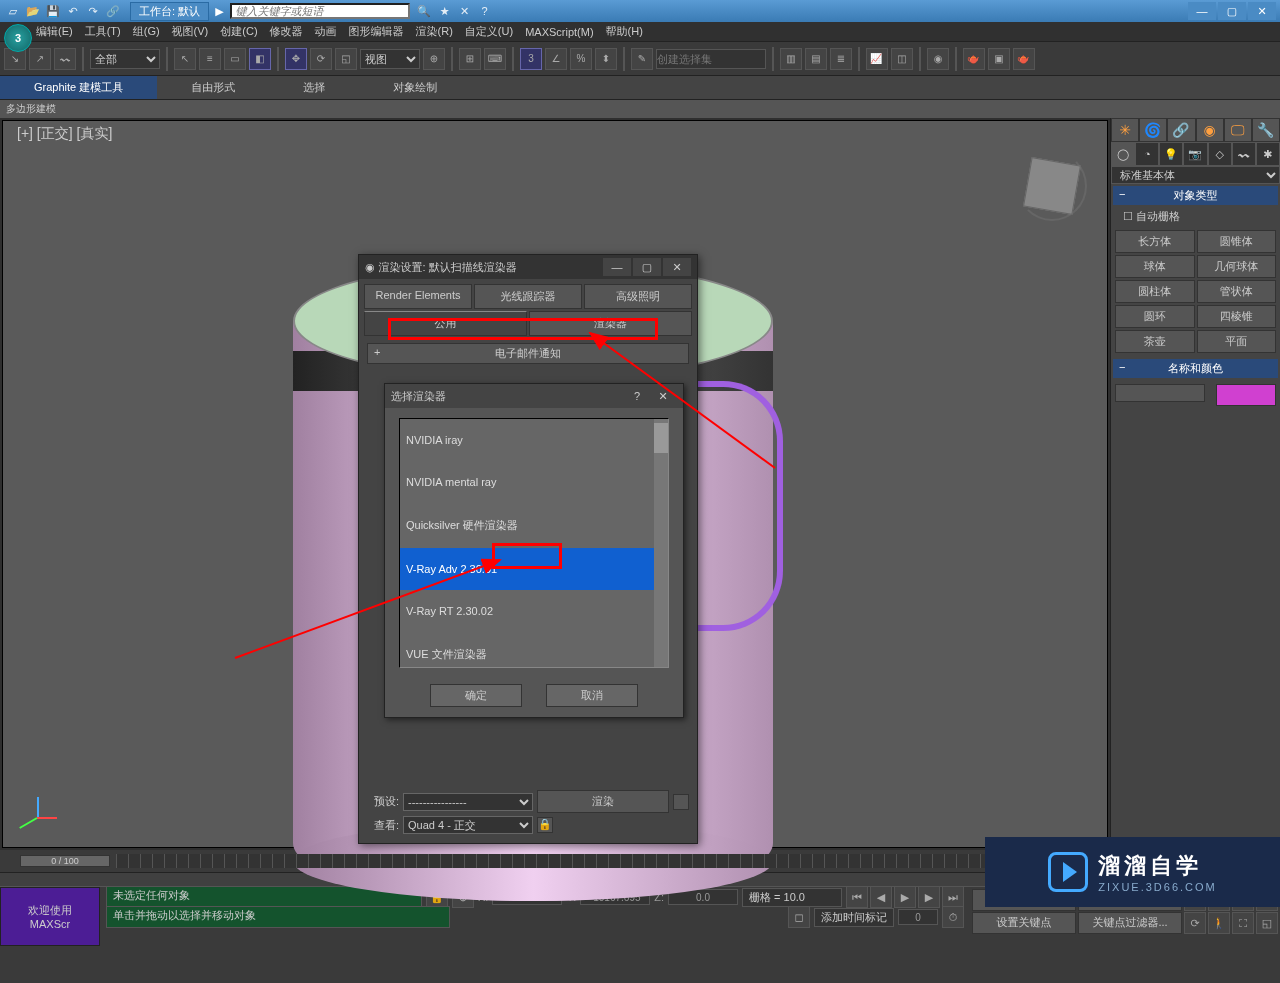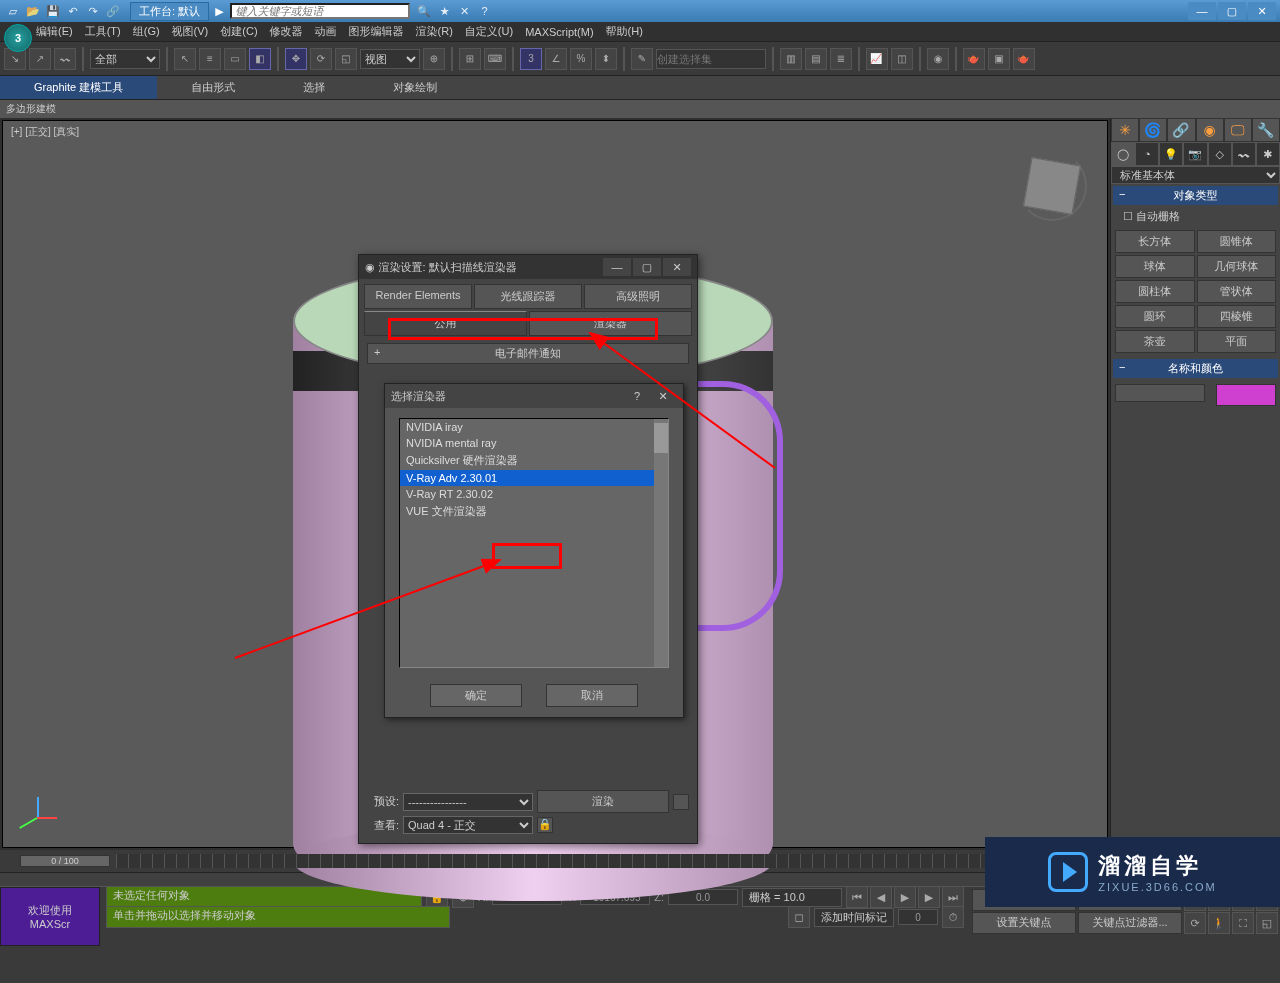--- a/index.html
+++ b/index.html
@@ -29,21 +29,21 @@
 
 
 .ribbon { height: 24px; background: #444; display: flex; align-items: center; border-bottom: 1px solid #222; }
 .ribbon .rtab { padding: 4px 34px; color: #ccc; }
 .ribbon .rtab.active { background: #2a4a7a; color: #fff; }
 .ribbon2 { height: 18px; background: #555; color: #ccc; padding-left: 6px; display: flex; align-items: center; font-size: 10px; }
 
 
 .workspace { position: relative; height: 732px; display: flex; background: #2f2f2f; }
 .viewport { flex: 1; background: #5a5a5a; position: relative; border: 1px solid #000; margin: 2px; }
-.vp-label { position: absolute; top: 4px; left: 8px; color: #ccc; font-size: 10px; }
+.vp-label { position: absolute; top: 4px; left: 14px; color: #ccc; font-size: 14px; }
 .axis { position: absolute; left: 16px; bottom: 10px; width: 40px; height: 40px; }
 .axis .az { position: absolute; left: 18px; top: 0; width: 2px; height: 20px; background: #4af; }
 .axis .ax { position: absolute; left: 18px; top: 20px; width: 20px; height: 2px; background: #f44; transform-origin: left; }
 .axis .ay { position: absolute; left: 18px; top: 20px; width: 20px; height: 2px; background: #4f4; transform-origin: left; transform: rotate(150deg); }
 
 
 .model { position: absolute; left: 290px; top: 80px; width: 480px; height: 700px; }
 .cyl-top { position: absolute; left: 0; top: 60px; width: 480px; height: 120px; background: #b8d8b8; border-radius: 50%/50%; border: 2px solid #888; }
 .cyl-body { position: absolute; left: 0; top: 120px; width: 480px; height: 580px; background: linear-gradient(90deg, #a080a0, #f0d0f0 40%, #e8c8e8 60%, #b090b0); border-radius: 0 0 50% 50% / 0 0 10% 10%; }
 .cyl-band { position: absolute; left: 0; width: 480px; height: 40px; background: linear-gradient(90deg, #222, #666, #333); }
@@ -87,21 +87,21 @@
 .dlg-bottom .row label { width: 32px; text-align: right; color: #ccc; }
 .dlg-bottom select { flex: 0 0 130px; background: #333; color: #ccc; border: 1px solid #666; height: 18px; }
 .dlg-bottom .lock { width: 16px; height: 16px; background: #555; border: 1px solid #333; }
 .dlg-bottom .render-btn { flex: 1; background: #555; border: 1px solid #333; color: #ccc; text-align: center; padding: 3px; }
 
 
 .choose-dlg { position: absolute; left: 384px; top: 265px; width: 300px; height: 335px; background: #555; border: 1px solid #222; box-shadow: 2px 2px 6px rgba(0,0,0,.5); }
 .choose-dlg .dlg-title { background: #444; }
 .choose-dlg .help { width: 20px; }
 .choose-list { position: absolute; left: 14px; top: 34px; right: 14px; height: 250px; background: #666; border: 1px inset #333; overflow: hidden; }
-.choose-list .item { padding: 2px 6px; color: #ddd; white-space: nowrap; }
+.choose-list .item { padding: 15px 6px; color: #ddd; white-space: nowrap; }
 .choose-list .item.sel { background: #1060d0; color: #fff; }
 .choose-list .scroll { position: absolute; right: 0; top: 0; bottom: 0; width: 14px; background: #777; }
 .choose-list .scroll .thumb { background: #999; height: 30px; margin-top: 4px; }
 .choose-btns { position: absolute; bottom: 10px; left: 0; right: 0; display: flex; justify-content: center; gap: 24px; }
 .choose-btns .btn { width: 92px; background: #666; border: 1px solid #333; color: #ccc; text-align: center; padding: 3px; }
 
 
 .hl { position: absolute; border: 3px solid #f00; pointer-events: none; }
 .arrow-svg { position: absolute; pointer-events: none; }
 
@@ -111,21 +111,21 @@
 .timeline .track { flex: 1; height: 14px; background: #333; margin: 0 6px; position: relative; }
 .timeline .track .ticks { position:absolute; inset:0; background: repeating-linear-gradient(90deg, #555 0 1px, transparent 1px 12px); }
 
 
 .statusbar { height: 60px; background: #3a3a3a; border-top: 1px solid #555; display: flex; }
 .sb-left { width: 100px; background: #4c1d95; border: 1px solid #222; display: flex; align-items: center; justify-content: center; }
 .sb-mid { flex: 1; display: flex; flex-direction: column; }
 .sb-row { display: flex; align-items: center; gap: 4px; padding: 0 6px; height: 20px; }
 .sb-row input { background: #333; color: #999; border: 1px solid #555; width: 70px; height: 16px; font-size: 10px; text-align: center; }
 .sb-row .lbl { color: #999; }
-.sb-row .msg { flex: 1; background: #4d7c0f; border: 1px solid #555; padding: 1px 6px; color: #ccc; height: 22px; }
+.sb-row .msg { flex: 1; background: #14532d; border: 1px solid #555; padding: 1px 6px; color: #ccc; height: 22px; }
 .sb-btn { width: 22px; height: 22px; background: #444; border: 1px solid #555; display:flex;align-items:center;justify-content:center;color:#aaa; }
 .sb-transport { display: flex; gap: 2px; }
 .sb-right { display: flex; flex-direction: column; width: 310px; gap: 1px; padding: 2px; }
 .sb-right .row { display: flex; gap: 2px; }
 .sb-right .btn { background: #555; border: 1px solid #333; padding: 2px 6px; color: #ccc; flex: 1; text-align: center; }
 
 
 .watermark { position: absolute; right: 0; bottom: 76px; width: 295px; height: 70px; background: #1a2a4a; display: flex; align-items: center; justify-content: center; gap: 10px; }
 .watermark .play { width: 40px; height: 40px; border: 3px solid #4af; border-radius: 8px; display: flex; align-items: center; justify-content: center; }
 .watermark .play::after { content: ""; border-left: 14px solid #4af; border-top: 10px solid transparent; border-bottom: 10px solid transparent; margin-left: 4px; }

